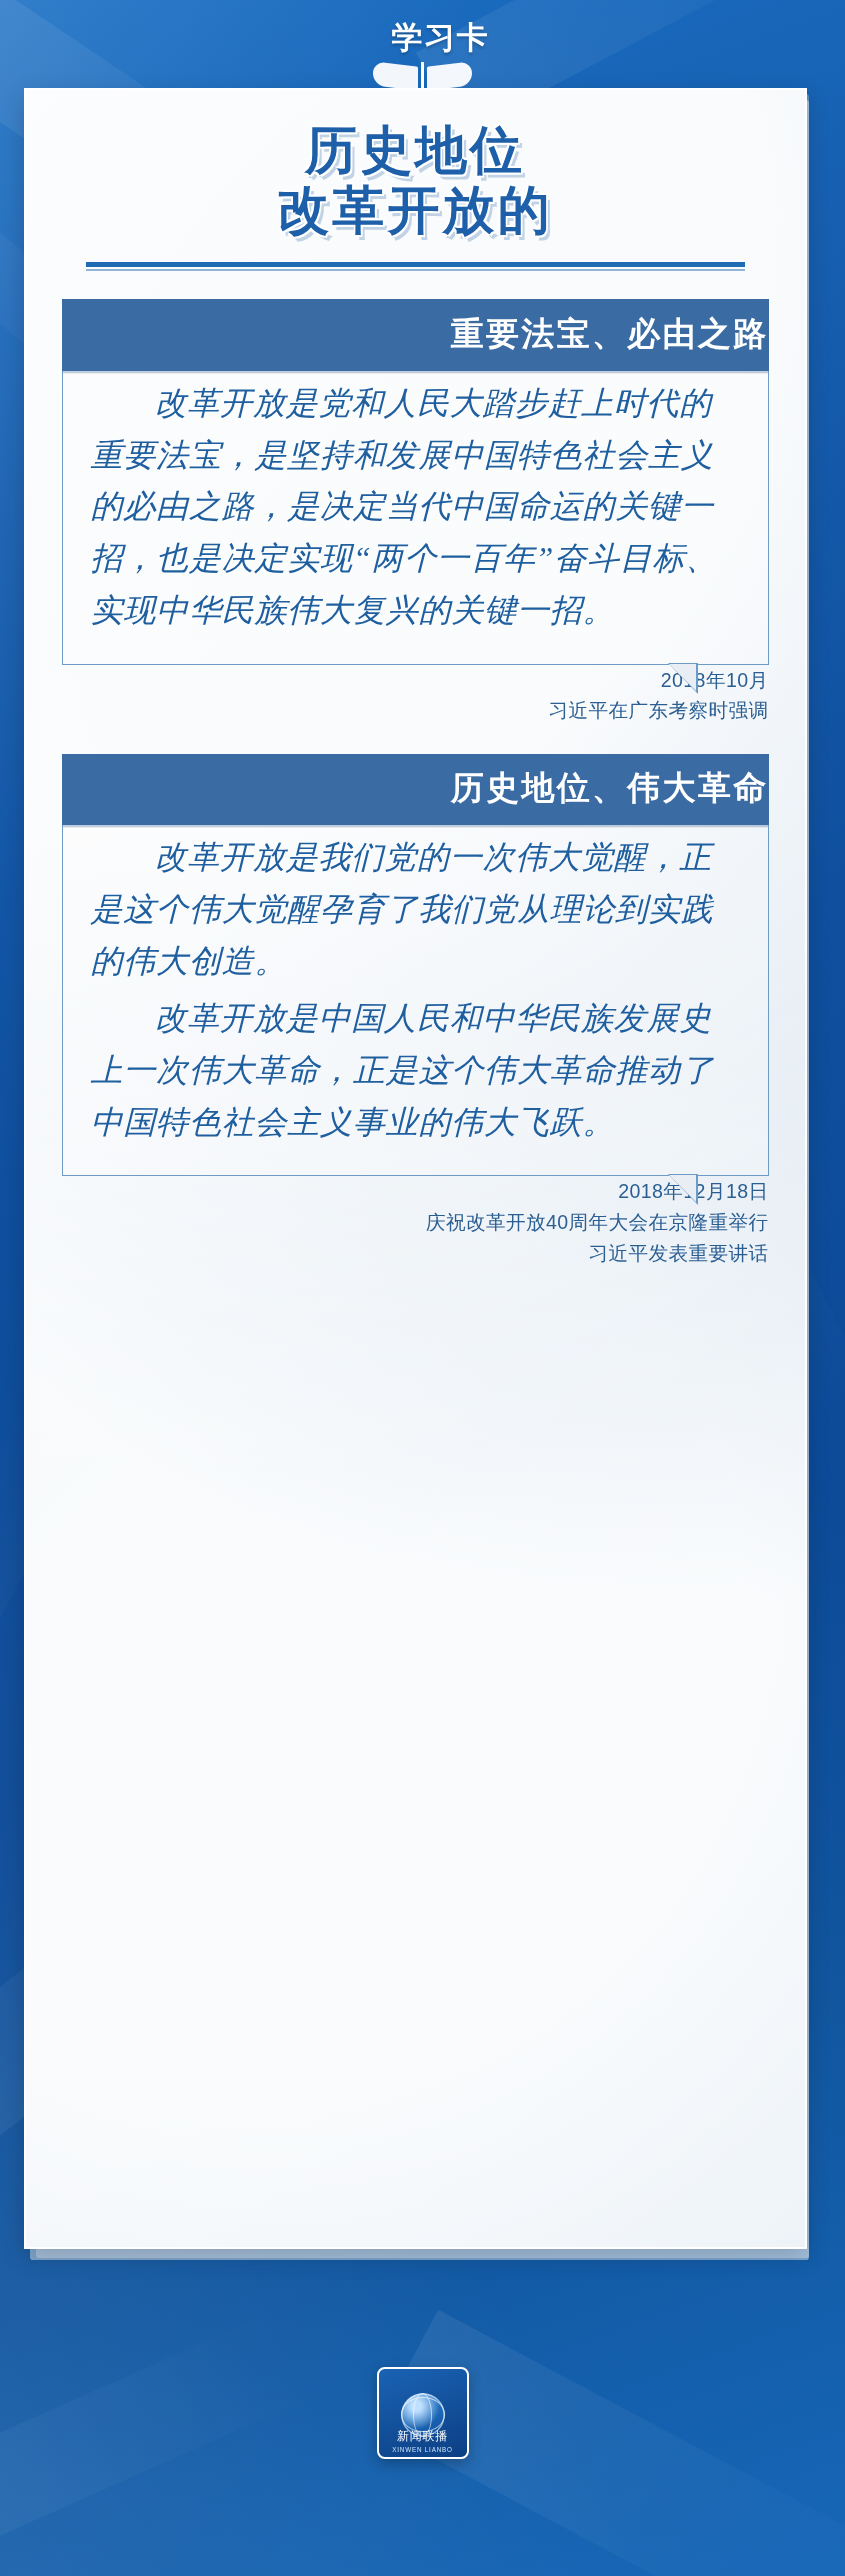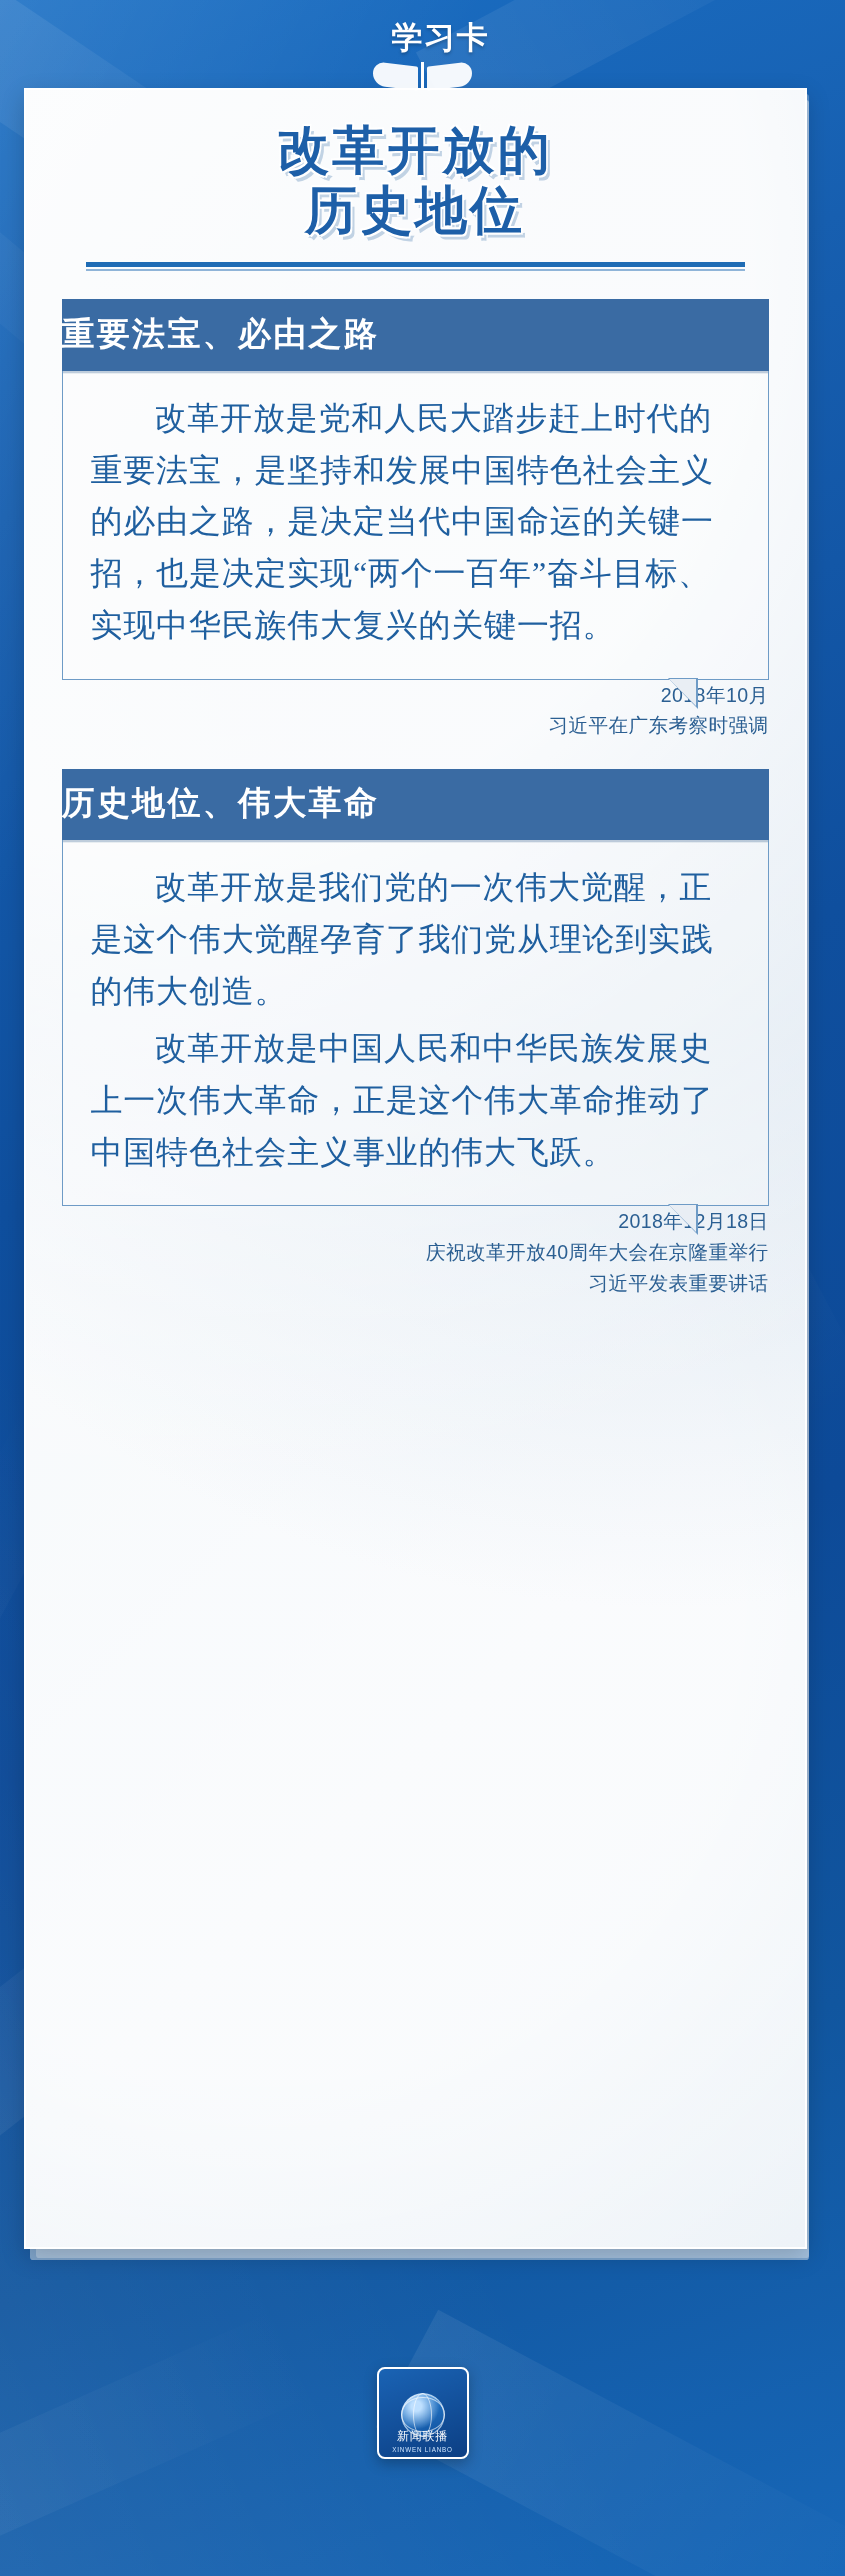--- a/index.html
+++ b/index.html
@@ -143,34 +143,35 @@
     border-top: 5.5px solid #1f6cb5;
     border-bottom: 2.3px solid #8fb4d8;
     padding-bottom: 2.3px;
   }
 
   
   .section { margin-top: 28px; }
   .section-head {
     background: #3a6ba3;
     color: #ffffff;
-    text-align: left;
+    text-align: right;
     font-size: 33px;
     font-weight: bold;
     letter-spacing: 2.3px;
     padding: 12.5px 0 14px;
     font-family: "Liberation Serif", serif;
     box-shadow: 0 2.3px 0 rgba(32,76,128,.35);
   }
   .bubble {
     position: relative;
     border: 1.6px solid #6e9bc6;
     border-top: none;
     background: rgba(255,255,255,0.22);
-    padding: 22px 28px 27px;
+    padding: 7px 28px 27px;
+    font-style: italic;
   }
   .bubble p {
     margin: 0;
     font-size: 32px;
     line-height: 1.62;
     color: #1f5f9f;
     text-indent: 64px;
     letter-spacing: 0.8px;
     font-family: "Liberation Serif", serif;
   }
@@ -284,22 +285,22 @@
 
 <div class="stack-shadow stk1"></div>
 <div class="stack-shadow stk2"></div>
 
 <div class="card">
   <div class="card-texture"></div>
 
   <div class="card-inner">
 
     <div class="main-title">
+      <div class="line">历史地位</div>
       <div class="line">改革开放的</div>
-      <div class="line">历史地位</div>
     </div>
     <div class="title-rule"></div>
 
     <div class="section">
       <div class="section-head">重要法宝、必由之路</div>
       <div class="bubble">
         <p>改革开放是党和人民大踏步赶上时代的重要法宝，是坚持和发展中国特色社会主义的必由之路，是决定当代中国命运的关键一招，也是决定实现“两个一百年”奋斗目标、实现中华民族伟大复兴的关键一招。</p>
         <div class="tail-outline"></div>
         <div class="tail-fill"></div>
       </div>

